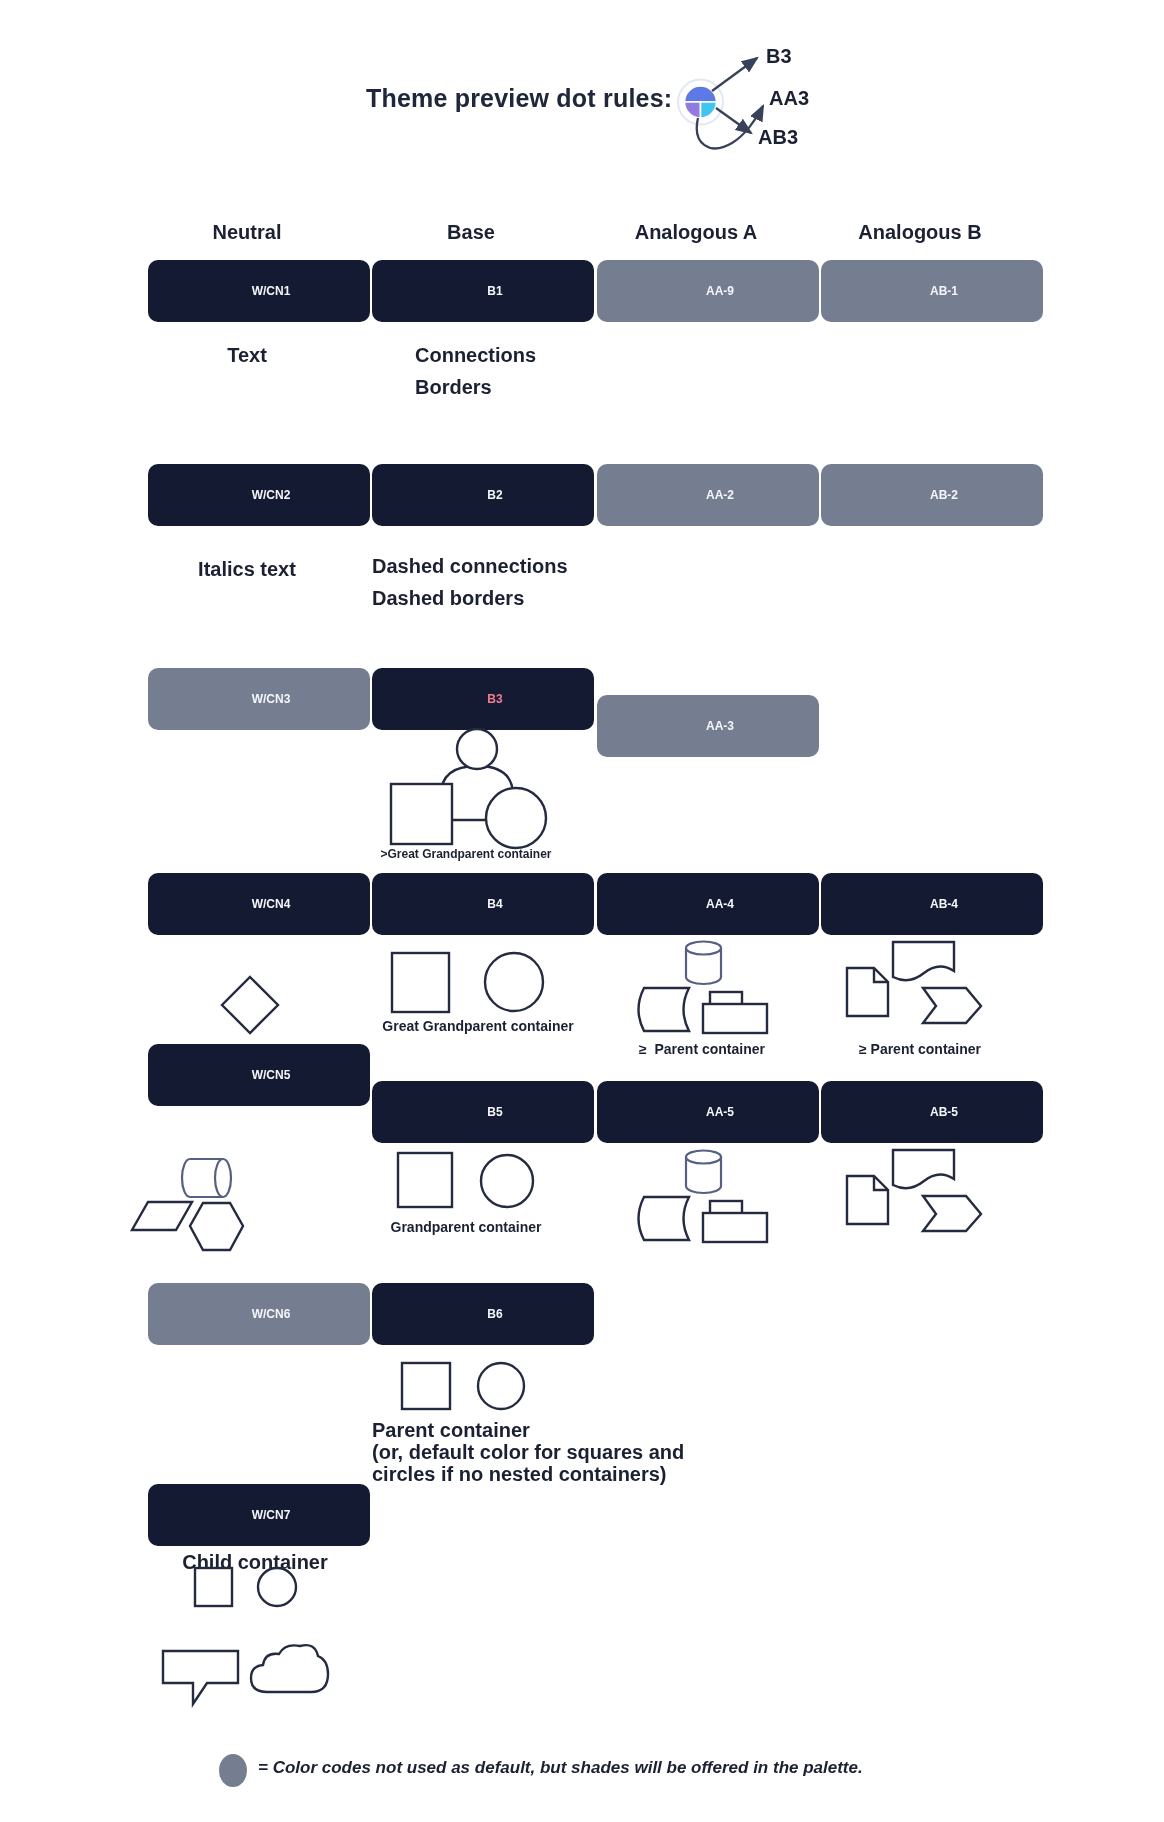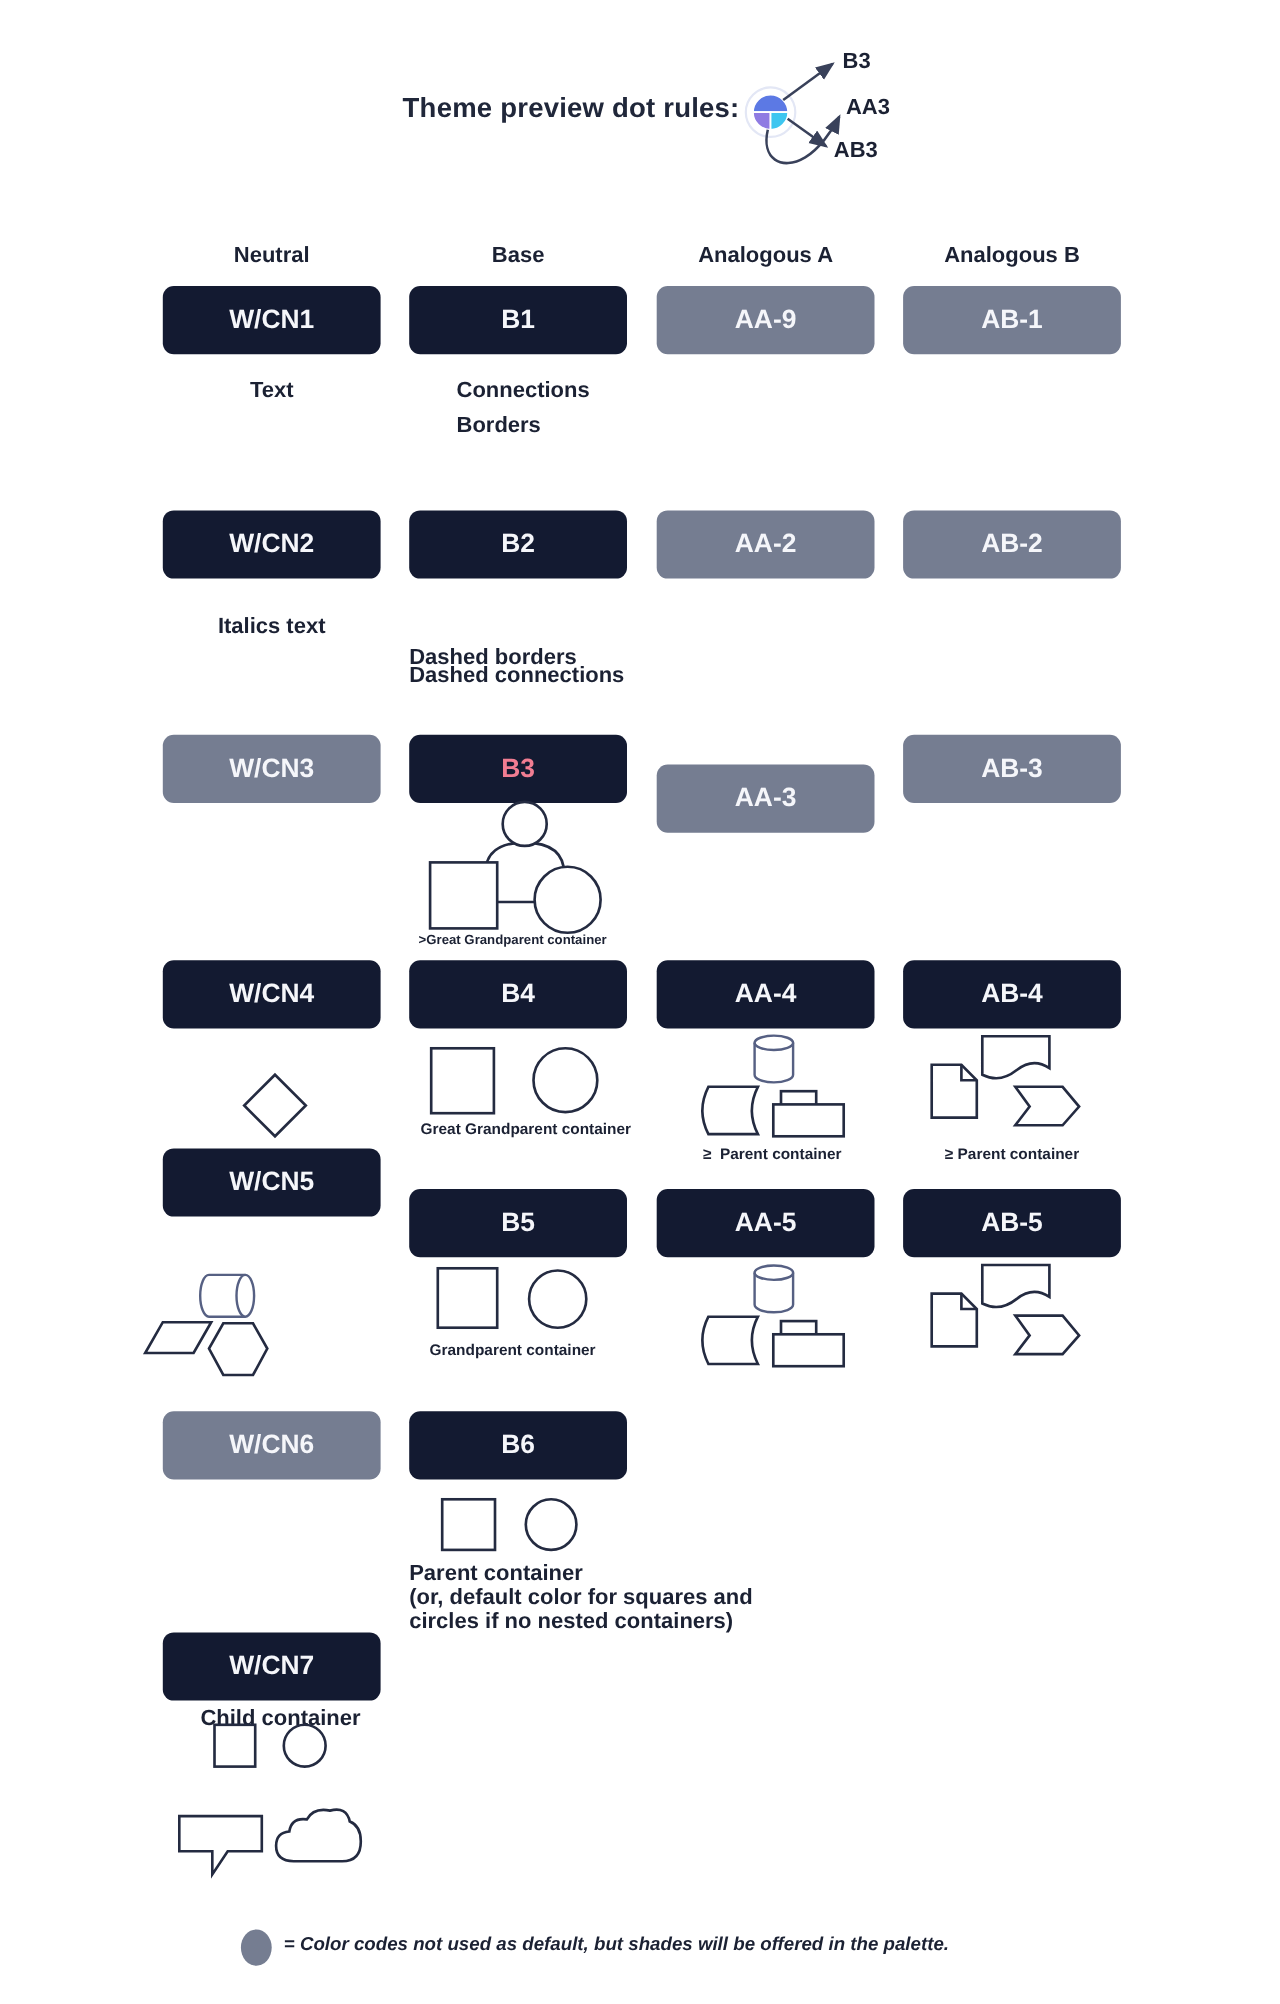--- a/index.html
+++ b/index.html
@@ -2,21 +2,21 @@
 <html><head>
 <meta charset="utf-8">
 <style>
   html,body{margin:0;padding:0;background:#ffffff;}
   body{font-family:"Liberation Sans","DejaVu Sans",sans-serif;color:#1C2235;}
   .stage{position:relative;width:1164px;height:1822px;background:#ffffff;overflow:hidden;}
   .abs{position:absolute;}
   .title{position:absolute;font-size:25px;font-weight:600;color:#20273A;letter-spacing:.2px;}
   .hdr{position:absolute;width:198px;text-align:center;font-size:20px;font-weight:700;color:#1B2133;}
   .swatch{position:absolute;width:198px;height:62px;border-radius:10px;display:flex;align-items:center;justify-content:center;
-          font-size:24px;font-weight:700;color:#F5F6FA;}
+          font-size:12px;font-weight:700;color:#F5F6FA;padding-left:24px;}
   .swatch.dark{background:#131A31;}
   .swatch.gray{background:#757D91;}
   .swatch.pink-label{color:#F17D92;}
   .note{position:absolute;font-weight:700;color:#1B2133;white-space:nowrap;}
   .fs20{font-size:20px;}
   .fs15{font-size:20px;}
   .fs14{font-size:14px;}
   .fs13{font-size:12px;}
   .fs21{font-size:17px;font-style:italic;}
   .ctr{text-align:center;}
@@ -69,27 +69,26 @@
       <span class="abs" style="left:0;width:198px;text-align:center;">Text</span>
     </div>
   <div class="note fs20" style="left:415px;top:344px;">Connections</div>
   <div class="note fs20" style="left:415px;top:376px;">Borders</div>
 
   <div class="swatch dark" style="left:148px;top:464px;">W/CN2</div>
   <div class="swatch dark" style="left:372px;top:464px;">B2</div>
   <div class="swatch gray" style="left:597px;top:464px;">AA-2</div>
   <div class="swatch gray" style="left:821px;top:464px;">AB-2</div>
   <div class="note fs20 ctr" style="left:148px;width:198px;top:546px;margin-top:12px;">Italics text</div>
-  <div class="note fs20" style="left:372px;top:555px;margin-top:48px;">Dashed connections</div>
+  <div class="note fs20" style="left:372px;top:555px;">Dashed connections</div>
   <div class="note fs20" style="left:372px;top:587px;">Dashed borders</div>
 
   <div class="swatch gray" style="left:148px;top:668px;">W/CN3</div>
   <div class="swatch dark pink-label" style="left:372px;top:668px;">B3</div>
   <div class="swatch gray" style="left:597px;top:668px;margin-top:27px;">AA-3</div>
-  <div class="swatch gray" style="left:821px;top:668px;">AB-3</div>
 
   <svg class="shape" style="left:385px;top:725px;" width="170" height="130" viewBox="0 0 170 130">
     <path class="stroke-dark" d="M 56,95 L 56,70 Q 56,41 92,41 Q 128,41 128,70 L 128,95 Z"></path>
     <circle class="stroke-dark" cx="92" cy="24" r="20"></circle>
     <rect class="stroke-dark" x="6" y="59" width="61" height="60"></rect>
     <circle class="stroke-dark" cx="131" cy="93" r="30"></circle>
   </svg>
   <div class="note fs13 ctr" style="left:367px;width:198px;top:847px;">&gt;Great Grandparent container</div>
 
   <div class="swatch dark" style="left:148px;top:873px;">W/CN4</div>

